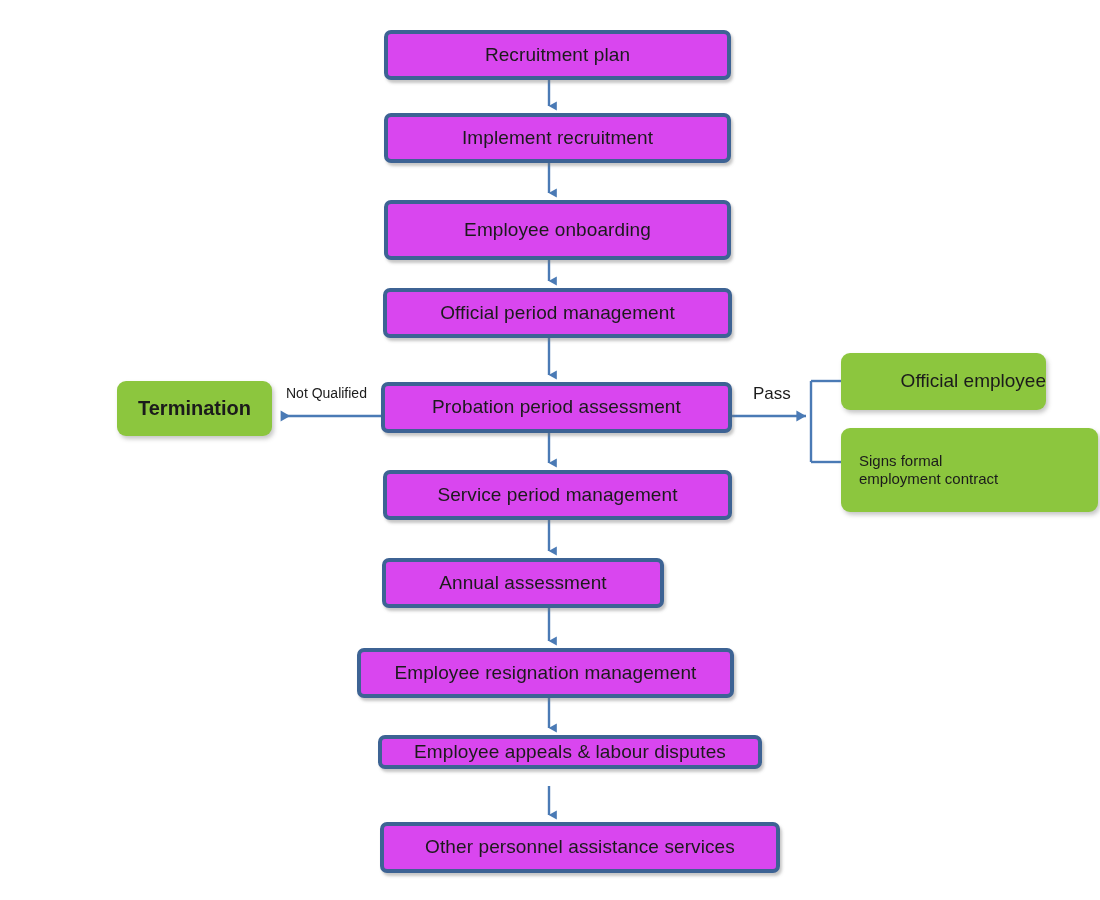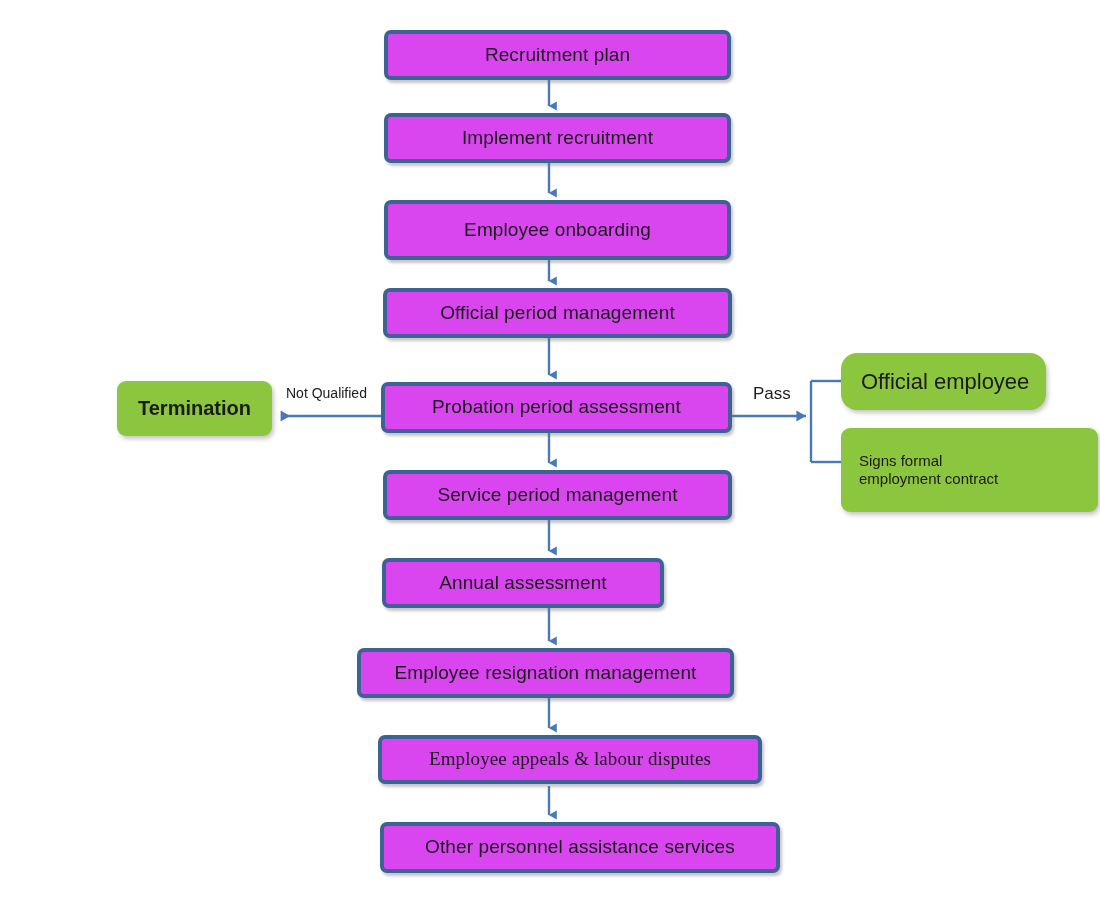--- a/index.html
+++ b/index.html
@@ -55,26 +55,25 @@
     box-shadow: 2px 3px 4px rgba(130,130,130,0.45);
   }
   .node.terminal.left-align {
     justify-content: flex-start;
     text-align: left;
     padding-left: 18px;
     font-weight: normal;
     font-size: 15px;
   }
   .node.terminal.pad-left {
-    justify-content: flex-start;
+    justify-content: flex-end;
     text-align: left;
     padding-left: 20px;
     font-weight: normal;
-    font-size: 22px;
-    border-radius: 16px;
+    font-size: 19px;
   }
   .edge-label {
     position: absolute;
     font-size: 14px;
     color: #1b1b1b;
     background: transparent;
     white-space: nowrap;
     z-index: 4;
   }
   .edge-label.pass {
@@ -145,21 +144,21 @@
   </div>
 
   <div class="node process" style="left:382px; top:558px; width:282px; height:50px;">
     <span>Annual assessment</span>
   </div>
 
   <div class="node process" style="left:357px; top:648px; width:377px; height:50px;">
     <span>Employee resignation management</span>
   </div>
 
-  <div class="node process" style="left:378px; top:735px; width:384px; height:49px;font-family:Liberation Serif, serif;">
+  <div class="node process" style="left:378px; top:735px; width:384px; height:34px;">
     <span>Employee appeals &amp; labour disputes</span>
   </div>
 
   <div class="node process" style="left:380px; top:822px; width:400px; height:51px;">
     <span>Other personnel assistance services</span>
   </div>
 
   <div class="node terminal" style="left:117px; top:381px; width:155px; height:55px;">
     <span>Termination</span>
   </div>

